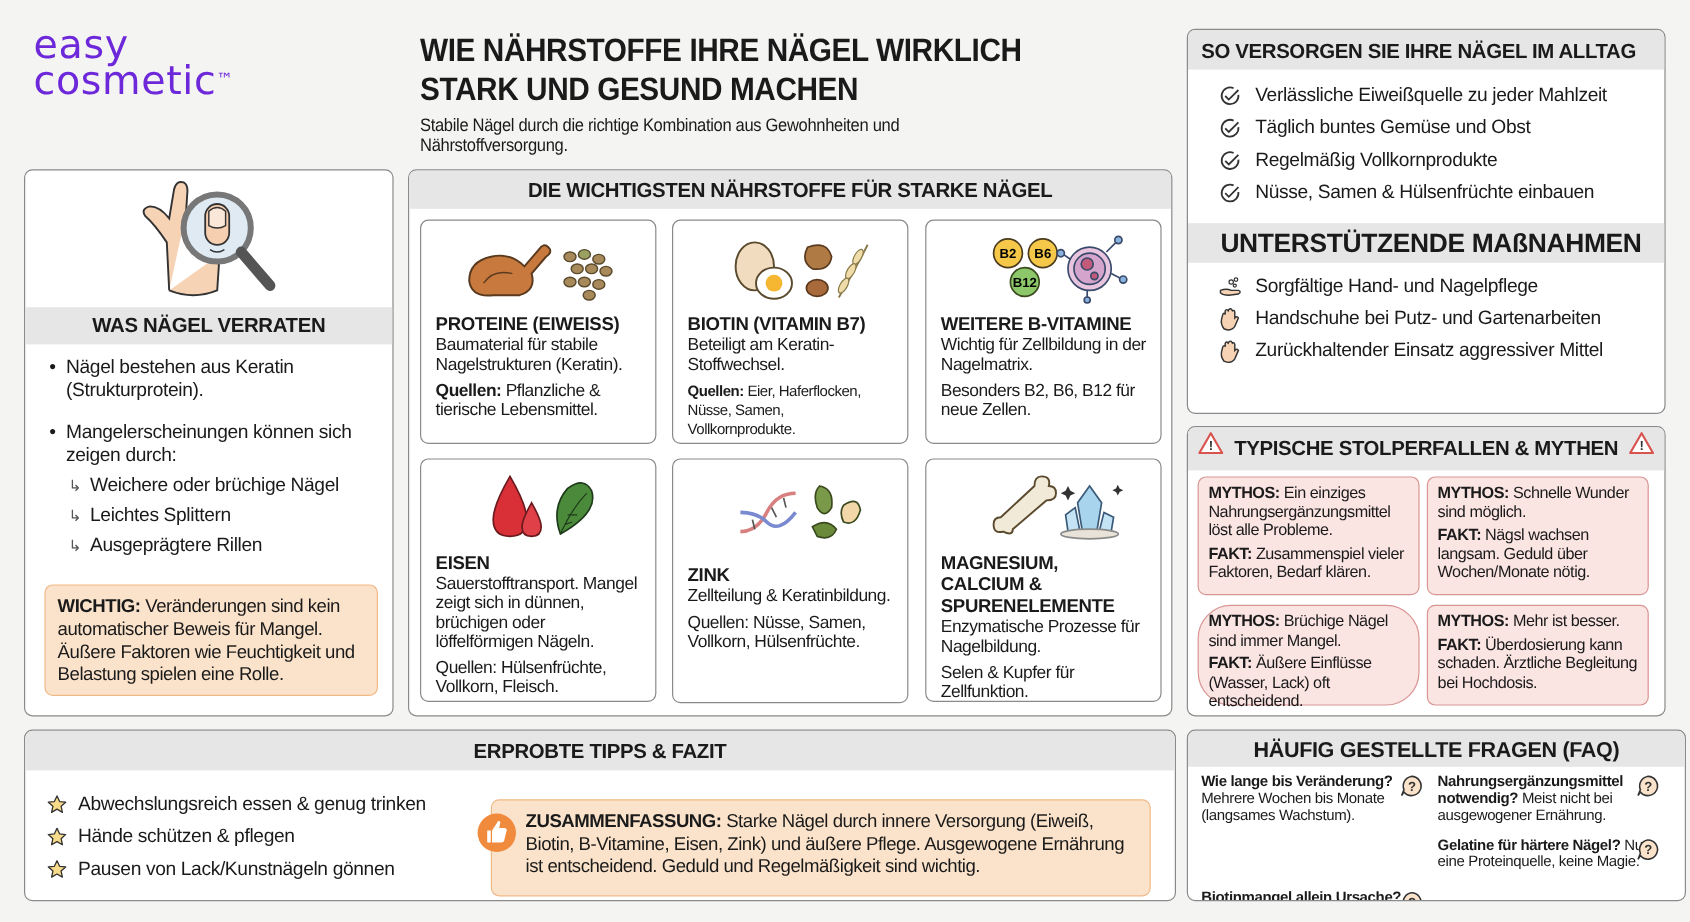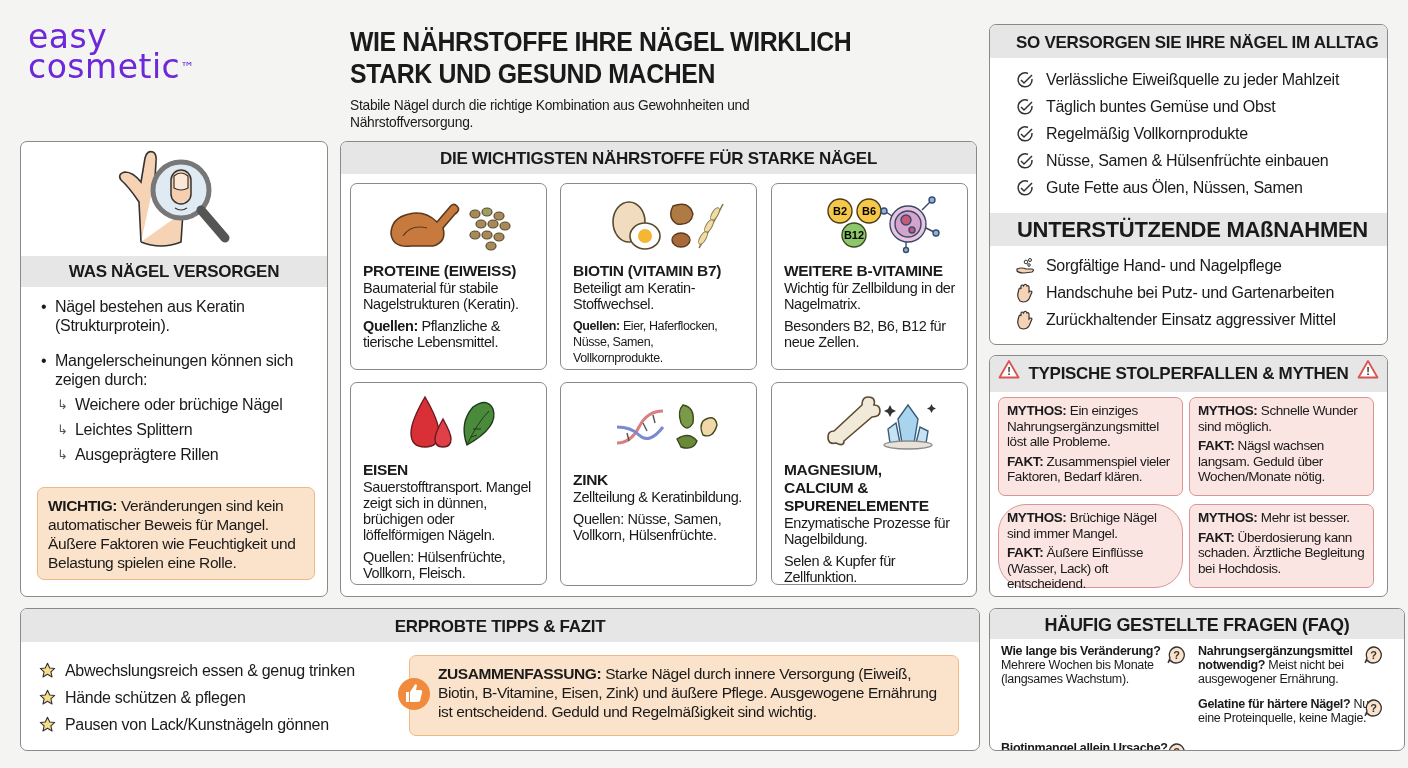--- a/index.html
+++ b/index.html
@@ -65,21 +65,21 @@
     padding: 0 12px;
   }
   .card .icons { height: 78px; position: relative; }
   .card h3 { font-size: 15.5px; line-height: 18px; font-weight: bold; letter-spacing: -0.3px; }
   .card p { font-size: 14.5px; line-height: 16px; letter-spacing: -0.4px; }
   .card p + p { margin-top: 6px; }
   .card p.small { font-size: 12.5px; line-height: 16px; }
 
   
   #alltag { left: 989px; top: 24px; width: 399px; height: 321px; }
-  #alltag .panel-head { height: 33px; line-height: 35px; text-align: left; padding-left: 26px; }
+  #alltag .panel-head { height: 33px; line-height: 35px; text-align: left; padding-left: 11px; }
   .chk { list-style: none; padding: 8px 0 0 26px; font-size: 16px; line-height: 27px; letter-spacing: -0.3px; }
   .chk li { display: flex; align-items: center; }
   .chk .ic { width: 20px; margin-right: 10px; display: inline-flex; }
   #alltag .head2 { background: #e6e6e6; font-weight: bold; font-size: 22px; height: 33px; line-height: 33px; padding-left: 27px; margin-top: 12px; letter-spacing: -0.3px; }
 
   #mythen { left: 989px; top: 355px; width: 399px; height: 242px; }
   #mythen .panel-head { height: 36px; line-height: 38px; display: flex; align-items: center; justify-content: center; gap: 8px; }
   .myth {
     position: absolute; width: 185px;
     background: #fbe5e3; border: 1.5px solid #d89593; border-radius: 7px;
@@ -92,21 +92,21 @@
   .faq-item { position: absolute; width: 185px; font-size: 12.5px; line-height: 14px; letter-spacing: -0.3px; }
   .faq-item .qi { position: absolute; right: 0; top: 1px; }
 
   
   #tips { left: 20px; top: 608px; width: 960px; height: 143px; }
   #tips .panel-head { height: 33px; line-height: 35px; }
   .stars { list-style: none; position: absolute; left: 18px; top: 48px; font-size: 16px; line-height: 27px; letter-spacing: -0.3px; }
   .stars li { display: flex; align-items: center; }
   .stars .ic { width: 18px; margin-right: 8px; display: inline-flex; }
   .summary {
-    position: absolute; left: 388px; top: 46px; width: 550px; height: 81px;
+    position: absolute; left: 388px; top: 57px; width: 550px; height: 81px;
     background: #fbe3cb; border: 1.5px solid #efb987; border-radius: 7px;
     padding: 8px 12px 0 28px; font-size: 15.5px; line-height: 19px; letter-spacing: -0.4px;
   }
   .thumb { position: absolute; left: 376px; top: 68px; }
   b, strong { font-weight: bold; }
 </style>
 </head>
 <body>
 
 <div class="logo">
@@ -124,21 +124,21 @@
       <path d="M120 100 L118 60 Q108 45 100 38 Q96 32 104 30 Q112 30 120 40 L124 16 Q126 8 132 10 Q136 12 135 20 L134 36" fill="#f7d3b5" stroke="#333" stroke-width="1.6"></path>
       <path d="M120 100 Q140 108 160 100 L162 70" fill="#f7d3b5" stroke="#333" stroke-width="1.6"></path>
 
       <circle cx="160" cy="48" r="28" fill="#dfeaf2" stroke="#777" stroke-width="5"></circle>
       <rect x="150" y="28" width="20" height="34" rx="10" fill="#f5cfb0" stroke="#333" stroke-width="1.5"></rect>
       <path d="M153 34 Q160 28 167 34 L167 46 Q160 50 153 46 Z" fill="#fbe7d8" stroke="#333" stroke-width="1.2"></path>
       <path d="M154 66 Q160 70 166 66" fill="none" stroke="#333" stroke-width="1.2"></path>
       <line x1="180" y1="68" x2="204" y2="96" stroke="#555" stroke-width="9" stroke-linecap="round"></line>
     </svg>
   </div>
-  <div class="panel-head">WAS NÄGEL VERSORGEN</div>
+  <div class="panel-head">WAS NÄGEL VERRATEN</div>
   <ul class="bul">
     <li>Nägel bestehen aus Keratin (Strukturprotein).</li>
     <li>
       <span>Mangelerscheinungen können sich zeigen durch:</span>
       <ul class="sub">
         <li><span class="arr">↳</span><span>Weichere oder brüchige Nägel</span></li>
         <li><span class="arr">↳</span><span>Leichtes Splittern</span></li>
         <li><span class="arr">↳</span><span>Ausgeprägtere Rillen</span></li>
       </ul>
     </li>
@@ -326,29 +326,20 @@
       </li>
     <li>
         <span class="ic">
           <svg width="18" height="18" viewBox="0 0 18 18">
             <path d="M16 8 A7 7 0 1 1 12 2.5" fill="none" stroke="#333" stroke-width="1.5"></path>
             <path d="M5 9 L8 12 L16 4" fill="none" stroke="#333" stroke-width="1.5"></path>
           </svg>
         </span>
         <span>Nüsse, Samen &amp; Hülsenfrüchte einbauen</span>
       </li>
-    <li>
-        <span class="ic">
-          <svg width="18" height="18" viewBox="0 0 18 18">
-            <path d="M16 8 A7 7 0 1 1 12 2.5" fill="none" stroke="#333" stroke-width="1.5"></path>
-            <path d="M5 9 L8 12 L16 4" fill="none" stroke="#333" stroke-width="1.5"></path>
-          </svg>
-        </span>
-        <span>Gute Fette aus Ölen, Nüssen, Samen</span>
-      </li>
   </ul>
   <div class="head2">UNTERSTÜTZENDE MAßNAHMEN</div>
   <ul class="chk" style="padding-top:6px;">
     <li>
         <span class="ic">
           <svg width="20" height="18" viewBox="0 0 20 18">
             <path d="M1 12 Q6 10 10 12 L16 12 Q19 13 16 15 L8 16 Q3 16 1 14 Z" fill="#f7d3b5" stroke="#333" stroke-width="1.2"></path>
             <circle cx="10" cy="5" r="1.8" fill="none" stroke="#333"></circle>
             <circle cx="14" cy="3" r="1.5" fill="none" stroke="#333"></circle>
             <circle cx="13" cy="8" r="1.3" fill="none" stroke="#333"></circle>

